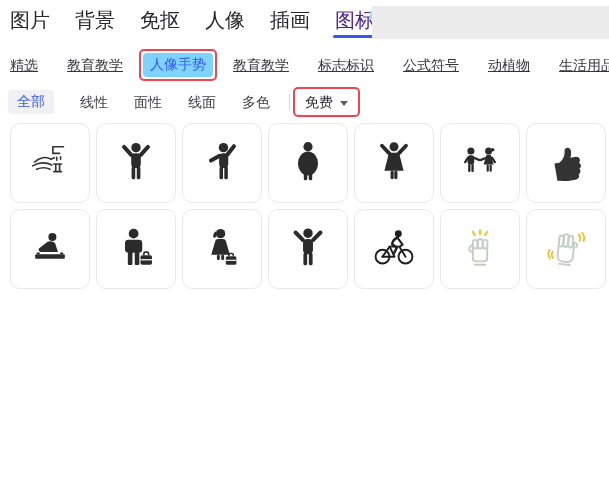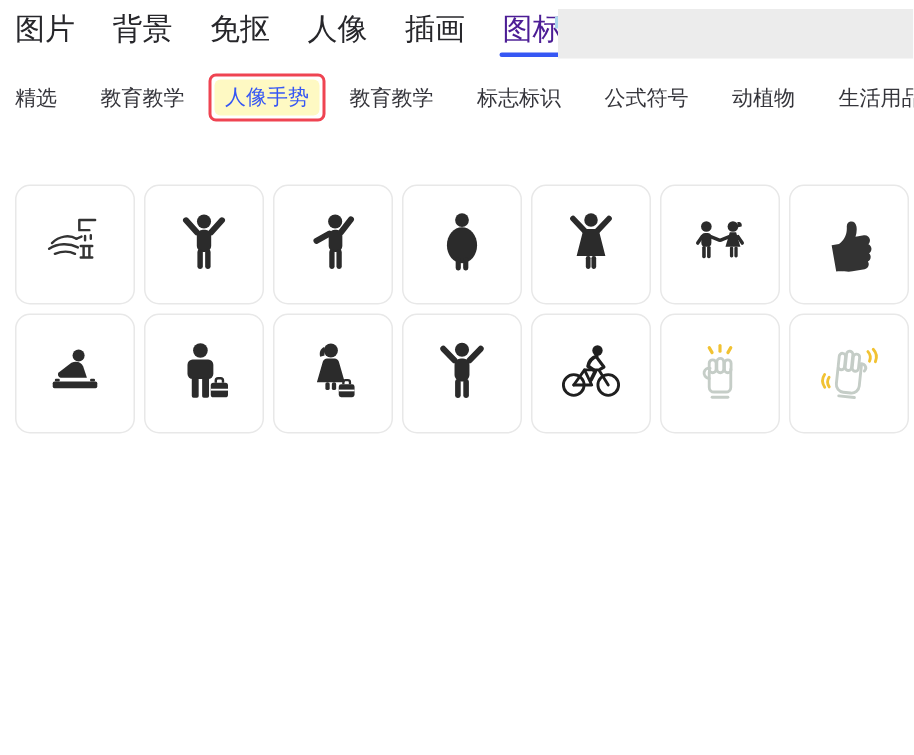--- a/index.html
+++ b/index.html
@@ -13,23 +13,23 @@
   .tab.active{color:#4c1d95;}
   .tab-underline{position:absolute;left:-2px;right:-2px;bottom:-8px;height:3px;background:#3657f4;border-radius:2px;}
   .nav-divider{width:1px;height:17px;background:#d8d8d8;margin-left:11px;}
   .account{display:flex;align-items:center;gap:5px;margin-left:13px;text-align:center;}
   .account-label{font-size:14px;color:#27272b;line-height:20px;}
   .gray-block{position:absolute;left:372px;top:6px;width:237px;height:33px;background:#ececec;}
   .blue-sliver{position:absolute;left:370px;top:11px;width:2px;height:8px;background:#a9d6ee;}
 
   
   .cat-row{position:absolute;top:48px;left:0;right:0;height:34px;display:flex;align-items:center;padding-left:10px;box-sizing:border-box;gap:29px;}
-  .cat-item{font-size:14px;color:#35353b;line-height:20px;white-space:nowrap;cursor:pointer;}
+  .cat-item{font-size:14px;color:#35353b;line-height:20px;white-space:nowrap;cursor:pointer;text-decoration:underline;}
   .red-box{border:2px solid #ef4452;border-radius:5px;padding:2px;margin:0 -13px;display:inline-flex;align-items:center;}
-  .cat-pill{background:#fef9c3;border-radius:4px;padding:3px 7px;font-size:14px;color:#3657f4;white-space:nowrap;cursor:pointer;}
+  .cat-pill{background:#7dd3fc;border-radius:4px;padding:3px 7px;font-size:14px;color:#3657f4;white-space:nowrap;cursor:pointer;}
 
   
   .filter-row{position:absolute;top:87px;left:0;right:0;height:30px;display:flex;align-items:center;padding-left:8px;box-sizing:border-box;gap:26px;}
   .style-pill{background:#f1f1f4;border-radius:4px;padding:3px 9px;font-size:14px;color:#3657f4;white-space:nowrap;cursor:pointer;}
   .filter-item{font-size:14px;color:#3f3f46;line-height:20px;white-space:nowrap;cursor:pointer;}
   .filter-divider{width:1px;height:16px;background:#d8d8d8;margin:0 -7px;}
   .price-box{border:2px solid #ef4452;border-radius:5px;padding:0;margin-left:-16px;display:inline-flex;}
   .price-btn{display:inline-flex;align-items:center;gap:7px;padding:4px 10px;cursor:pointer;}
   .price-label{font-size:14px;color:#2e2e34;line-height:18px;}
   .caret{width:0;height:0;border-left:4px solid transparent;border-right:4px solid transparent;border-top:5px solid #5f5f66;margin-top:2px;}
@@ -78,20 +78,34 @@
       <span class="cat-pill">人像手势</span>
     </span>
     <div class="cat-item">教育教学</div>
     <div class="cat-item">标志标识</div>
     <div class="cat-item">公式符号</div>
     <div class="cat-item">动植物</div>
     <div class="cat-item">生活用品</div>
 
   </div>
 
+  <div class="filter-row">
+    <span class="style-pill">全部</span>
+    <div class="filter-item">线性</div>
+    <div class="filter-item">面性</div>
+    <div class="filter-item">线面</div>
+    <div class="filter-item">多色</div>
+    <div class="filter-divider"></div>
+    <span class="price-box">
+      <span class="price-btn">
+        <span class="price-label">免费</span>
+        <span class="caret"></span>
+      </span>
+    </span>
+  </div>
 
   <div class="grid">
 
     <div class="card">
       <svg width="46" height="46" viewBox="0 0 48 48">
         <g fill="none" stroke="#333" stroke-width="1.7" stroke-linecap="round" stroke-linejoin="round">
           <path d="M27 7 h11 M27 7 v7 M27 14 h7"></path>
           <path d="M31 18 v3 M35 17.5 v2.5"></path>
           <path d="M8 23 c5 -5 12 -6 17 -3"></path>
           <path d="M6 27 c6 -4 14 -4 20 -1"></path>

